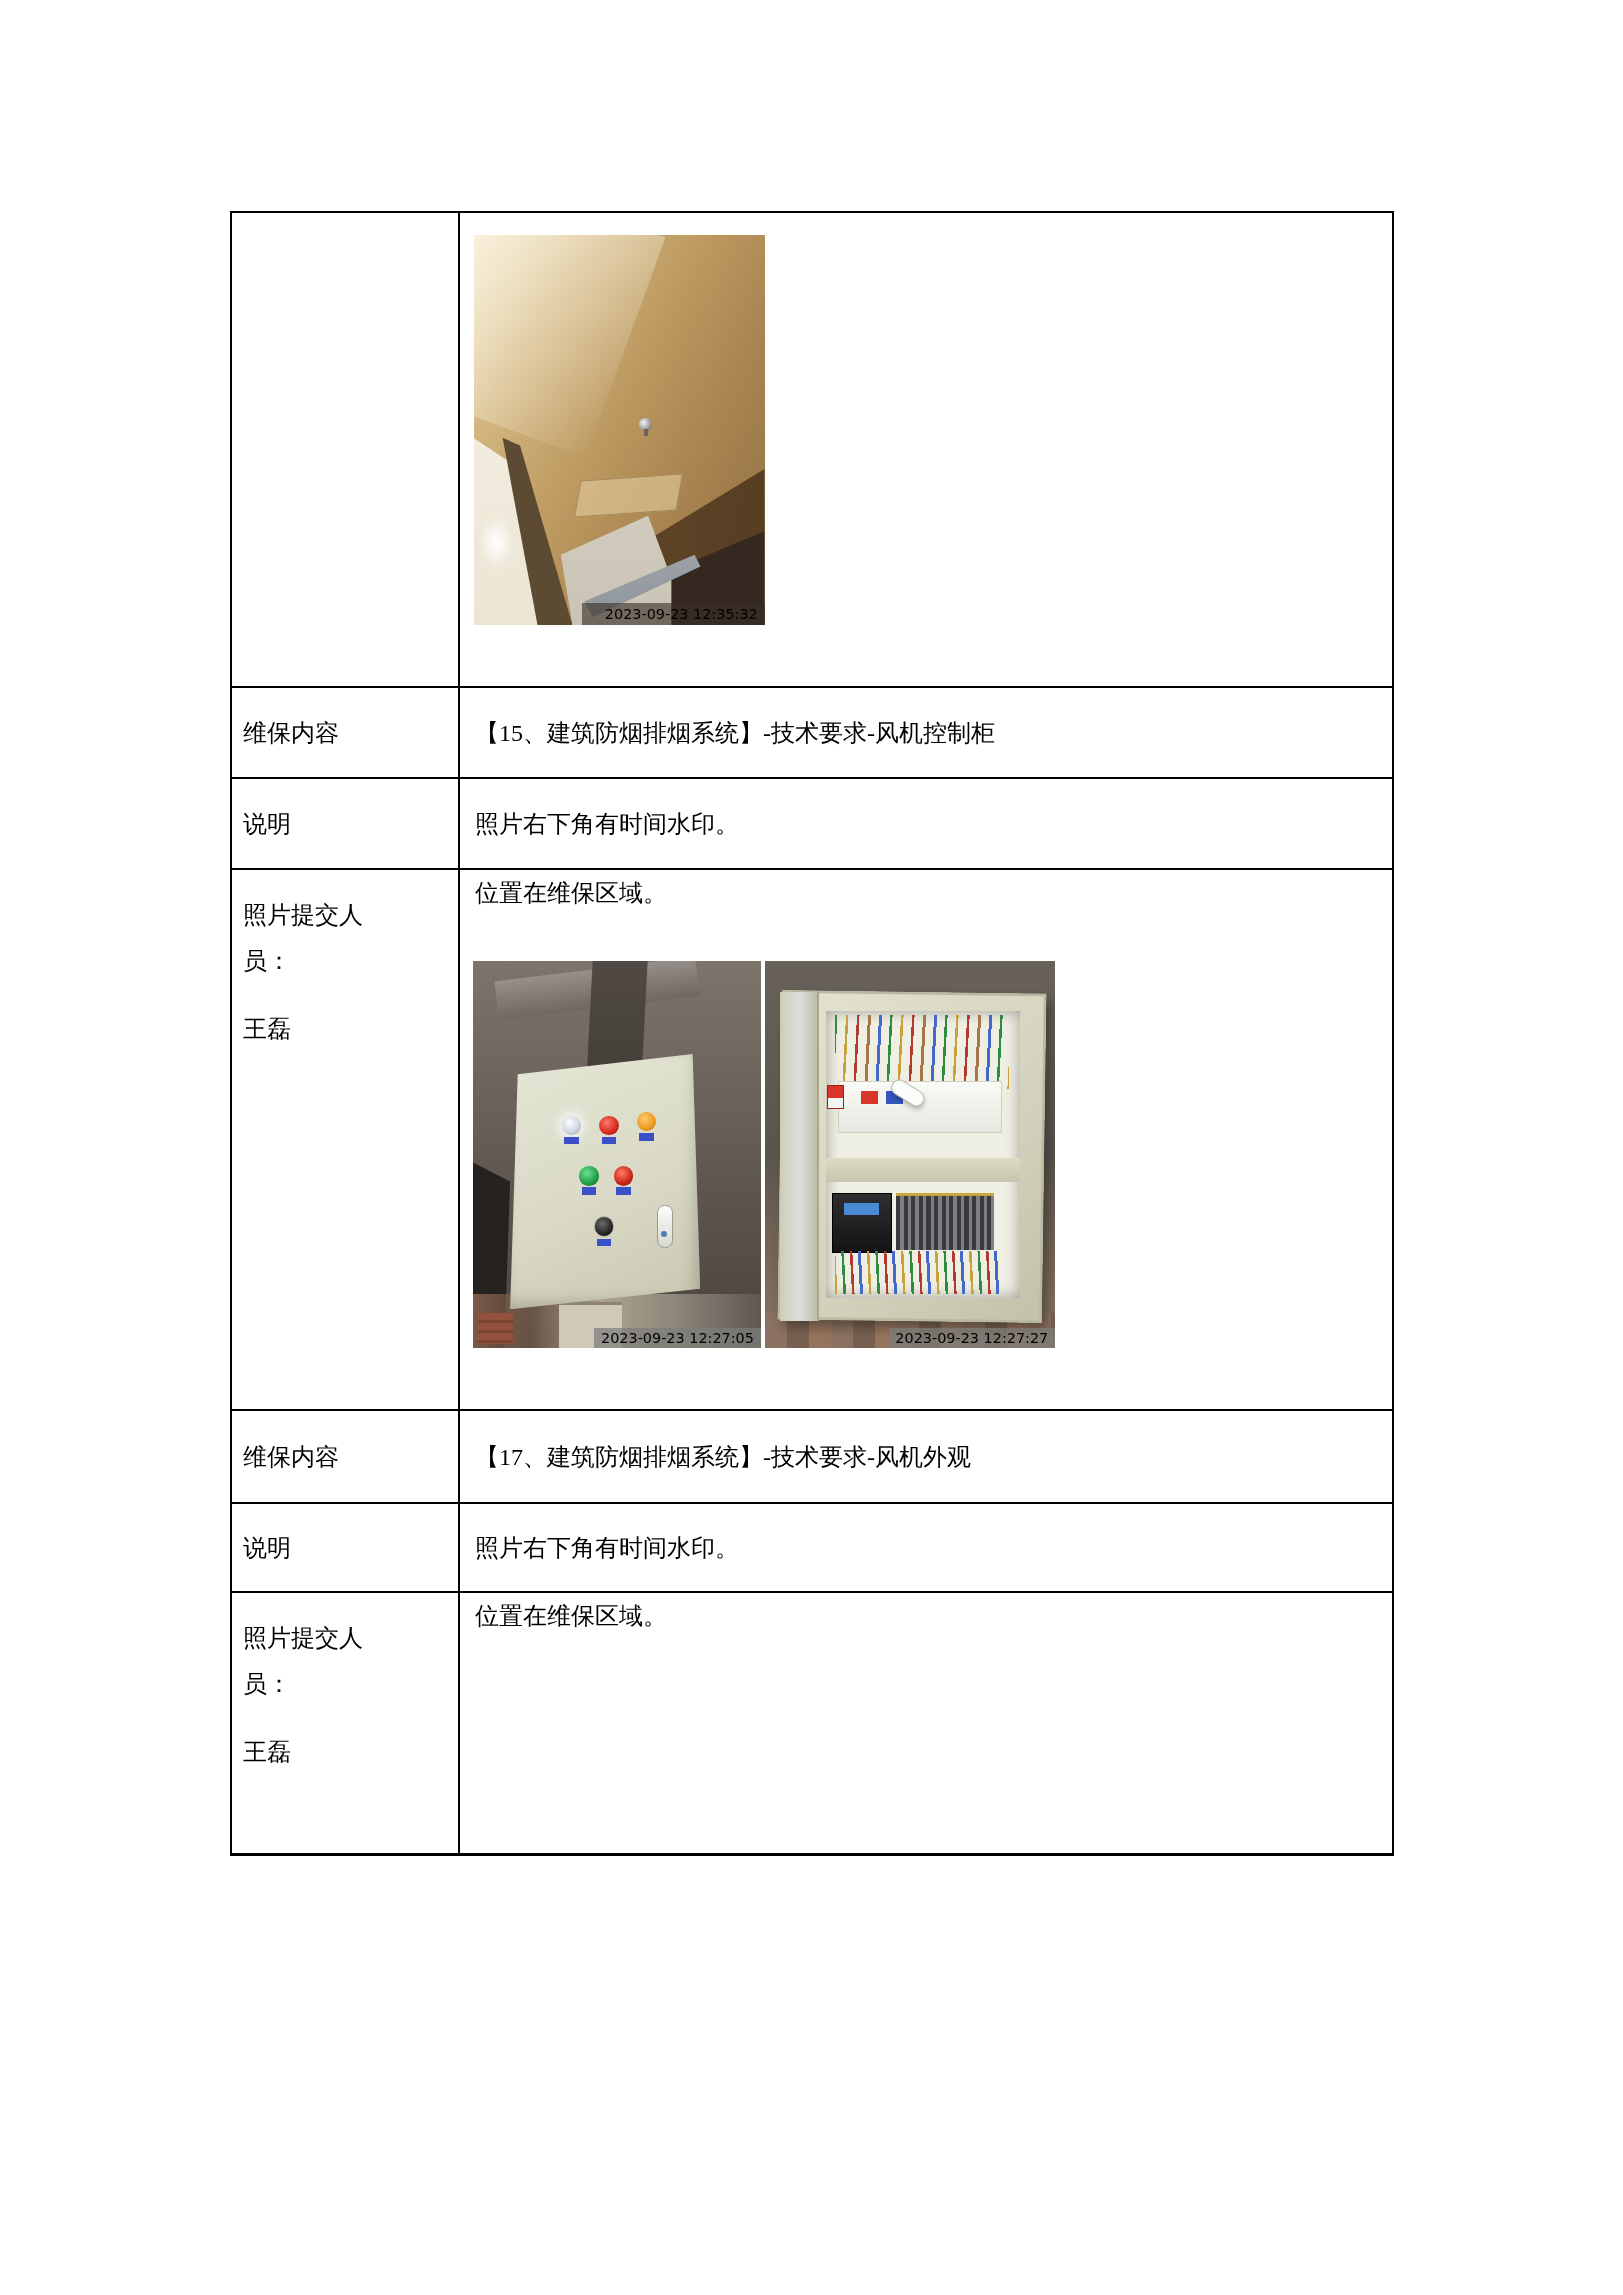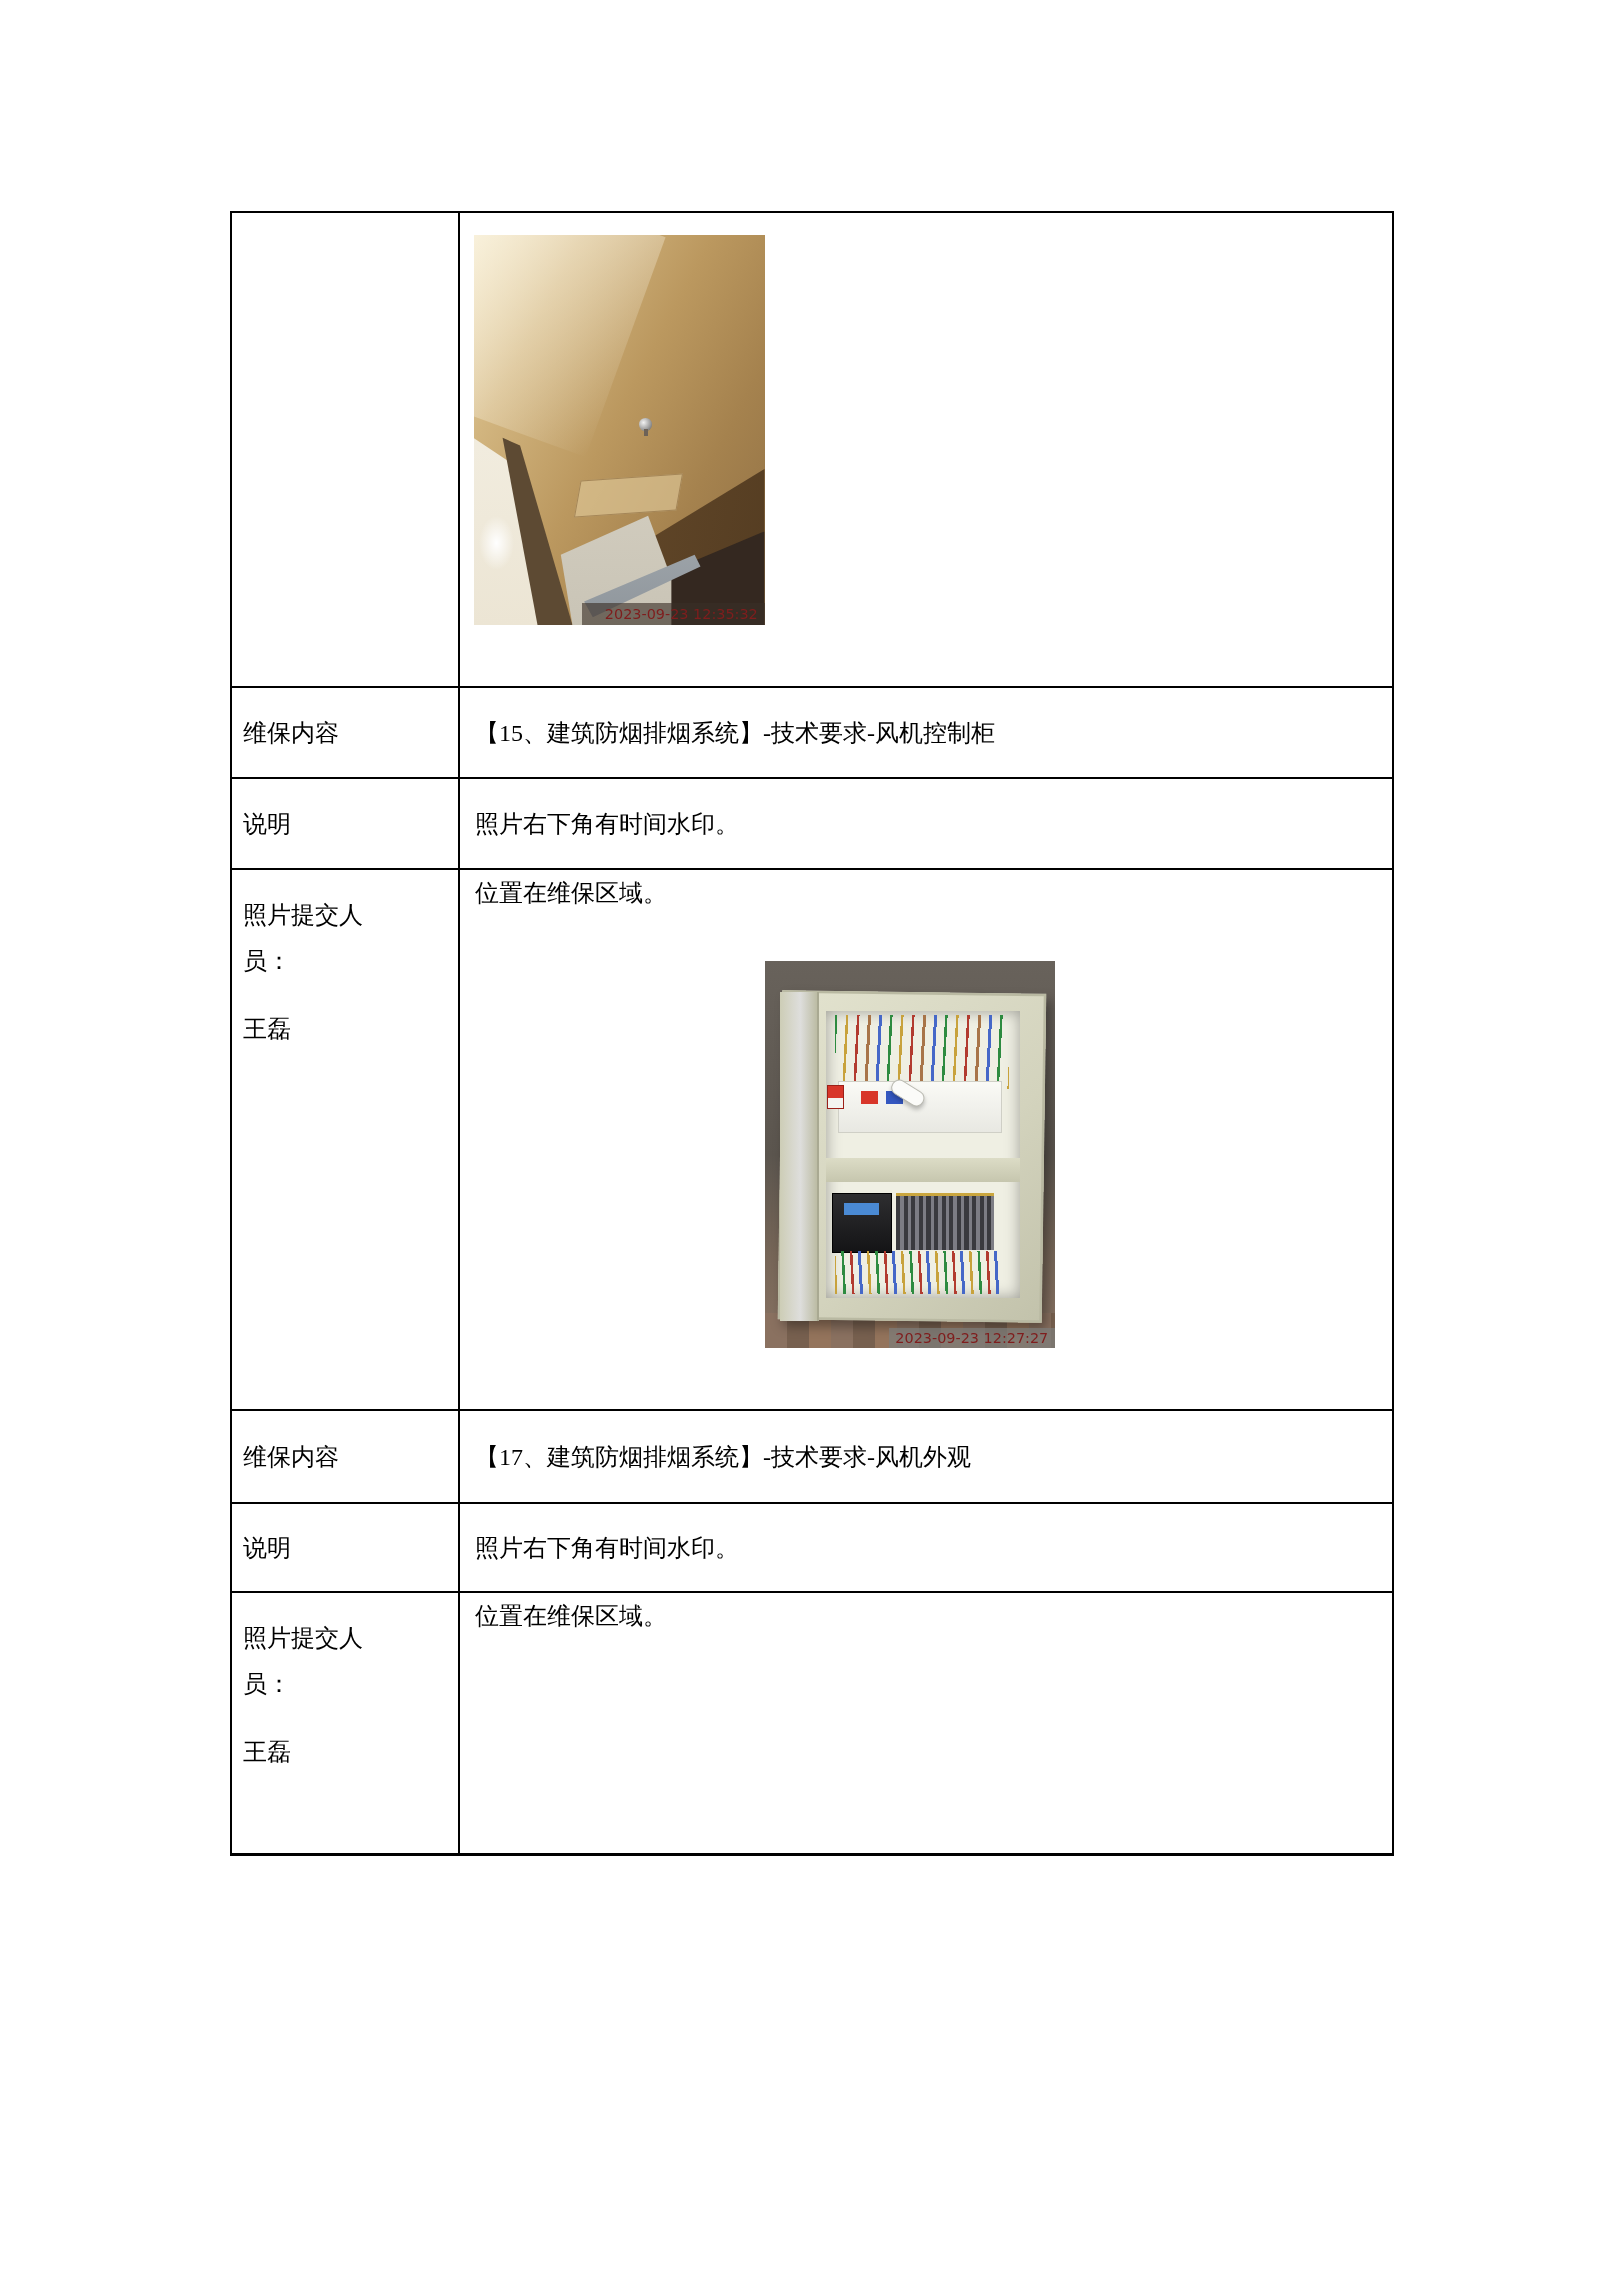--- a/index.html
+++ b/index.html
@@ -32,21 +32,21 @@
   .r6 { height:89px; }
   .r7 { height:262px; }
   .submitter { padding-top:22px; line-height:46px; }
   .submitter .name { margin-top:22px; }
   .note-cell { line-height:46px; }
 
   
   .photo { position:absolute; overflow:hidden; }
   .ts {
     position:absolute; bottom:0; right:0; height:20px; line-height:20px;
-    padding:0 6.8px; color:#7f1d1d; font-size:14.4px;
+    padding:0 6.8px; color:#000000; font-size:14.4px;
     font-family:"DejaVu Sans",sans-serif; white-space:nowrap;
   }
   .ts-gray { background:rgba(125,125,122,0.72); }
   .ts-dark { background:rgba(58,47,38,0.62); width:169px; text-align:right; height:22px; line-height:22px; }
 
   
   .photo-a { left:13.5px; top:22px; width:291px; height:390px; }
   .pa-ceiling { position:absolute; inset:0;
     background:linear-gradient(118deg,#ead9b0 0%,#d2b57f 22%,#bb985f 48%,#a5824e 72%,#8f6f44 100%); }
   .pa-flare { position:absolute; left:-30%; top:-12%; width:85%; height:60%;
@@ -216,20 +216,38 @@
 
     <div class="row r4">
       <div class="cell cell-label submitter">
         <div>照片提交人</div>
         <div>员：</div>
         <div class="name">王磊</div>
       </div>
       <div class="cell cell-value note-cell">
         <div>位置在维保区域。</div>
 
+        <div class="photo photo-b">
+          <div class="pb-bg"></div>
+          <div class="pb-pipe"></div>
+          <div class="pb-col"></div>
+          <div class="pb-dark-corner"></div>
+          <div class="pb-bottom"></div>
+          <div class="pb-window"></div>
+          <div class="pb-brick"></div>
+          <div class="pb-panel"></div>
+          <div class="pb-light pb-l1"></div>
+          <div class="pb-light pb-l2"></div>
+          <div class="pb-light pb-l3"></div>
+          <div class="pb-light pb-l4"></div>
+          <div class="pb-light pb-l5"></div>
+          <div class="pb-knob"></div>
+          <div class="pb-handle"></div>
+          <div class="ts ts-gray">2023-09-23 12:27:05</div>
+        </div>
 
         <div class="photo photo-c">
           <div class="pc-bg"></div>
           <div class="pc-rubble"></div>
           <div class="pc-box"></div>
           <div class="pc-door"></div>
           <div class="pc-inner"></div>
           <div class="pc-wires-top"></div>
           <div class="pc-ats"></div>
           <div class="pc-breaker-red"></div>

